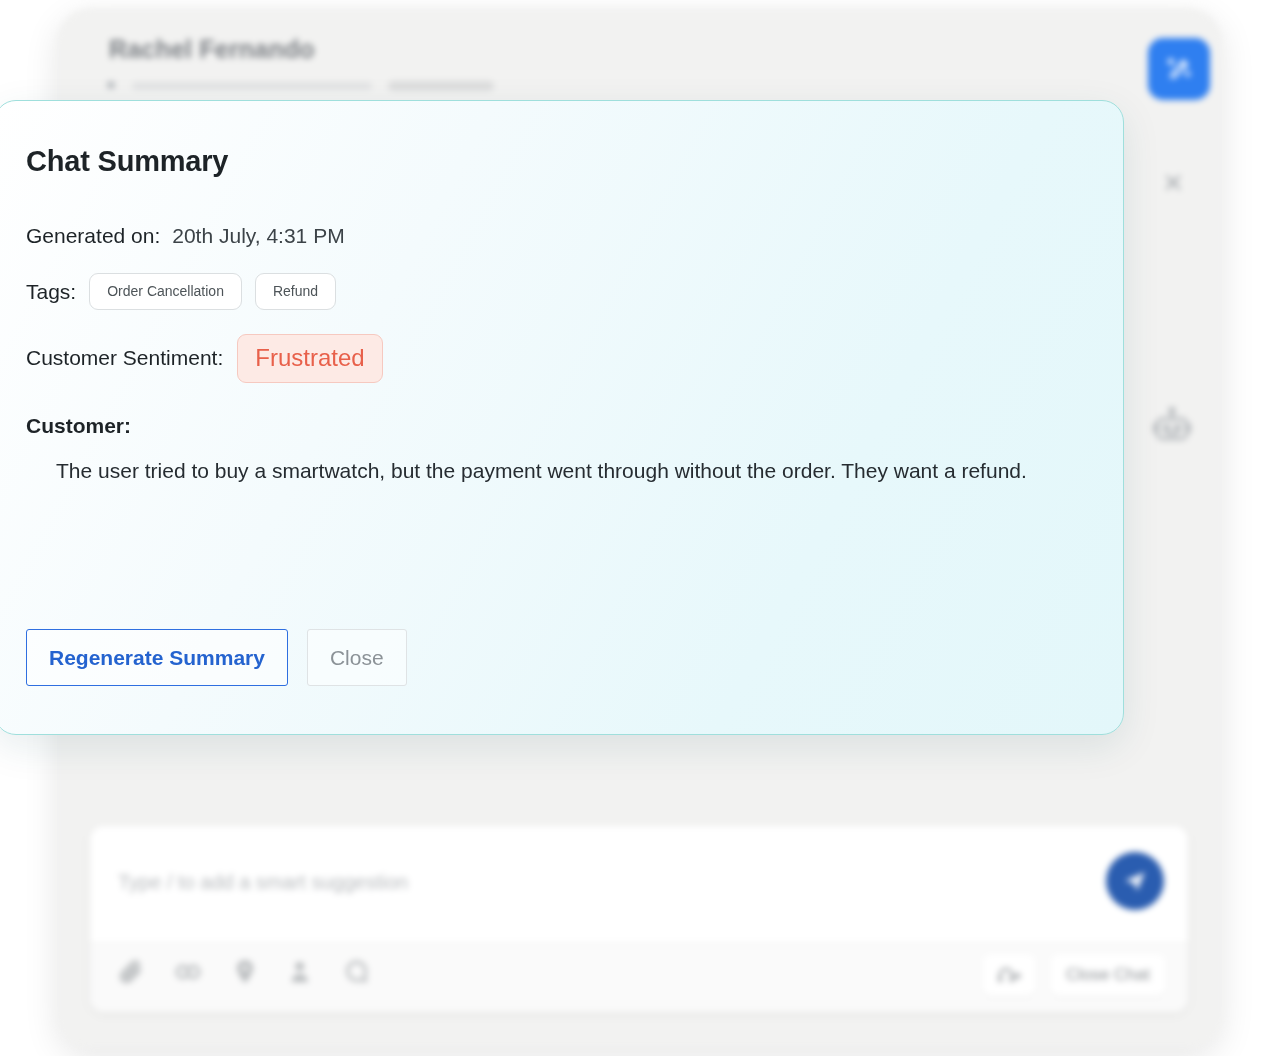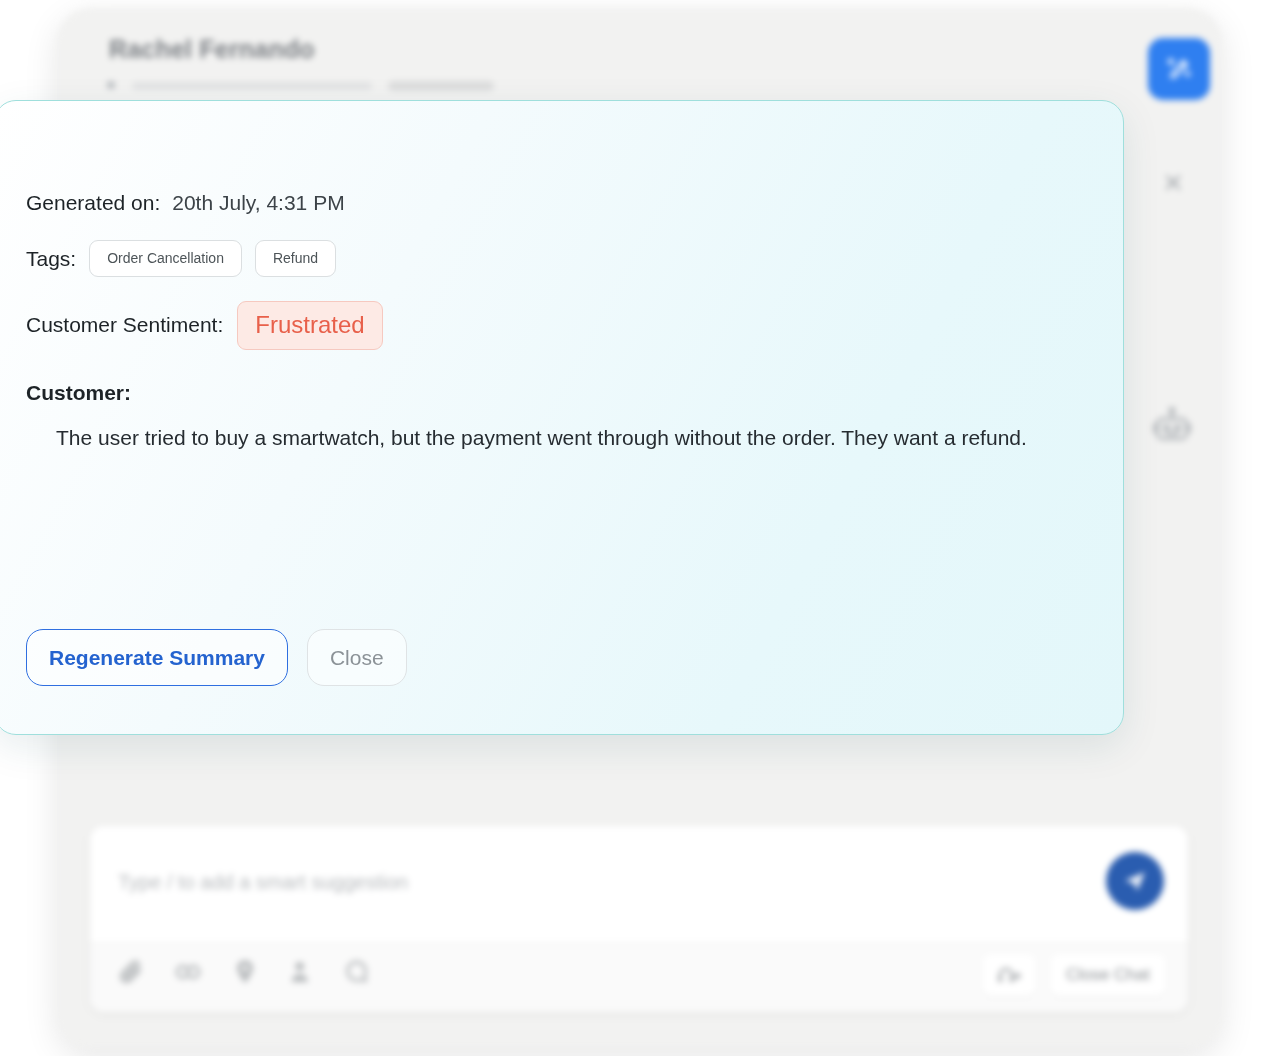--- a/index.html
+++ b/index.html
@@ -282,21 +282,21 @@
   .actions {
     position: absolute;
     left: 0;
     bottom: 18px;
     display: flex;
     gap: 19px;
     align-items: center;
   }
   .btn {
     font-family: "Liberation Sans", sans-serif;
-    border-radius: 17px;
+    border-radius: 3px;
     font-size: 21px;
     padding: 0 22px;
     height: 57px;
     display: flex;
     align-items: center;
     justify-content: center;
     cursor: pointer;
     box-sizing: border-box;
     white-space: nowrap;
   }
@@ -412,20 +412,21 @@
             <div class="aw-pill">Close Chat</div>
           </div>
         </div>
       </div>
     </div>
   </div>
 
   <div id="summary-modal">
     <div class="modal-inner">
 
+      <h1 class="modal-title">Chat Summary</h1>
 
       <div class="row row-generated">
         <span class="lbl">Generated on:</span>
         <span class="val-date">20th July, 4:31 PM</span>
       </div>
 
       <div class="row row-tags">
         <span class="lbl">Tags:</span>
         <span class="tag-chip">Order Cancellation</span>
         <span class="tag-chip">Refund</span>

